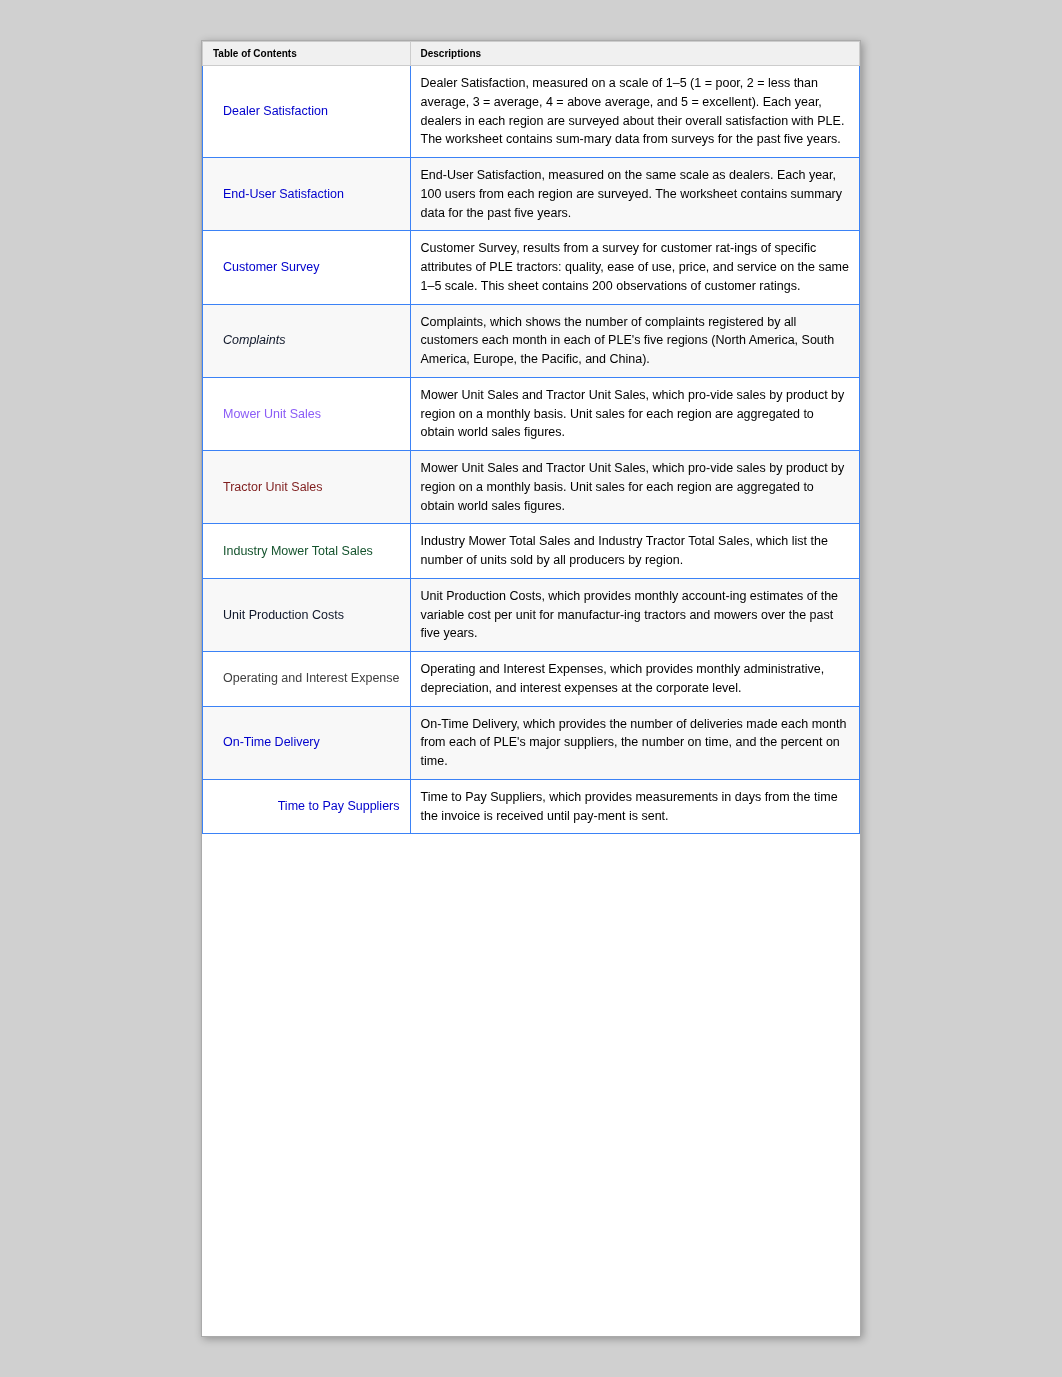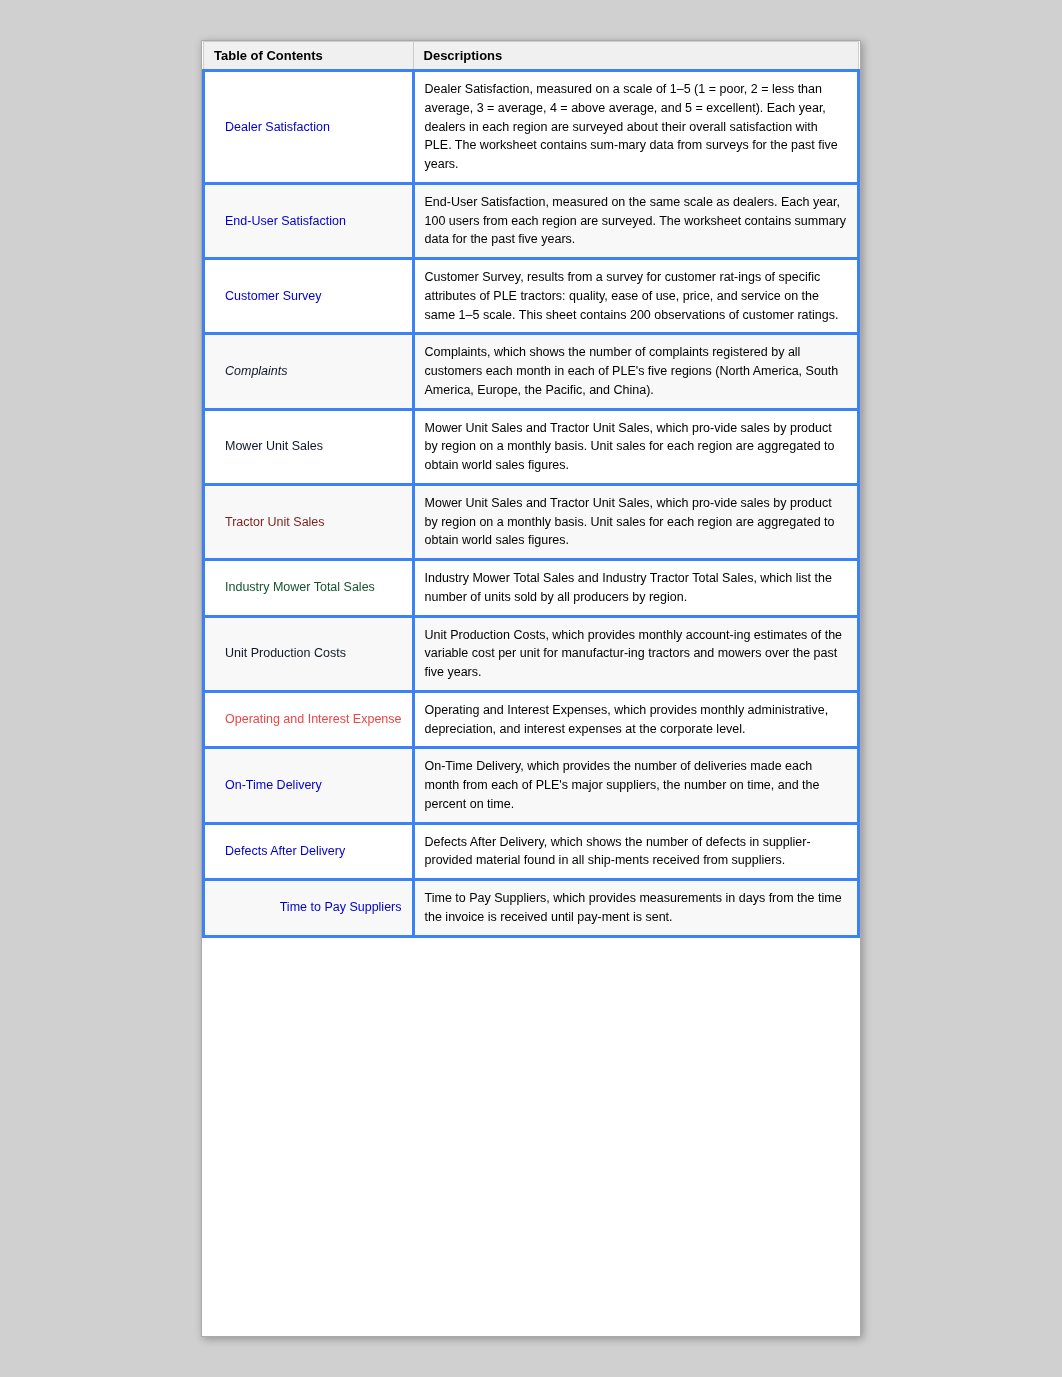--- a/index.html
+++ b/index.html
@@ -30,26 +30,26 @@
       width: 100%;
       border-collapse: collapse;
     }
 
     .table-container thead tr th {
       background: #f0f0f0;
       border: 1px solid #ccc;
       padding: 6px 10px;
       text-align: left;
       font-weight: bold;
-      font-size: 13px;
+      font-size: 10px;
       color: #000;
     }
 
     .table-container tbody tr td {
-      border: 3px solid #3b82f6;
+      border: 1px solid #3b82f6;
       padding: 8px 10px;
       vertical-align: top;
       font-size: 12.5px;
       line-height: 1.5;
       color: #000;
     }
 
     .table-container tbody tr td.link-cell {
       color: #0000cc;
       white-space: nowrap;
@@ -89,46 +89,42 @@
         </tr>
         <tr>
           <td class="link-cell" style="color: rgb(0, 0, 204); cursor: pointer;">Customer Survey</td>
           <td>Customer Survey, results from a survey for customer rat-ings of specific attributes of PLE tractors: quality, ease of use, price, and service on the same 1–5 scale. This sheet contains 200 observations of customer ratings.</td>
         </tr>
         <tr>
           <td class="link-cell" style="color: #0f172a; cursor: pointer; font-style: italic;">Complaints</td>
           <td>Complaints, which shows the number of complaints registered by all customers each month in each of PLE's five regions (North America, South America, Europe, the Pacific, and China).</td>
         </tr>
         <tr>
-          <td class="link-cell" style="color: #0f172a; cursor: pointer;">Mower Unit Sales</td>
+          <td class="link-cell" style="color: #8b5cf6; cursor: pointer;">Mower Unit Sales</td>
           <td>Mower Unit Sales and Tractor Unit Sales, which pro-vide sales by product by region on a monthly basis. Unit sales for each region are aggregated to obtain world sales figures.</td>
         </tr>
         <tr>
           <td class="link-cell" style="color: #7f1d1d; cursor: pointer;">Tractor Unit Sales</td>
           <td>Mower Unit Sales and Tractor Unit Sales, which pro-vide sales by product by region on a monthly basis. Unit sales for each region are aggregated to obtain world sales figures.</td>
         </tr>
         <tr>
           <td class="link-cell" style="color: #14532d; cursor: pointer;">Industry Mower Total Sales</td>
           <td>Industry Mower Total Sales and Industry Tractor Total Sales, which list the number of units sold by all producers by region.</td>
         </tr>
         <tr>
           <td class="link-cell" style="color: #0f172a; cursor: pointer;">Unit Production Costs</td>
           <td>Unit Production Costs, which provides monthly account-ing estimates of the variable cost per unit for manufactur-ing tractors and mowers over the past five years.</td>
         </tr>
         <tr>
-          <td class="link-cell" style="color: #ef4444; cursor: pointer;">Operating and Interest Expense</td>
+          <td class="link-cell" style="color: #404040; cursor: pointer;">Operating and Interest Expense</td>
           <td>Operating and Interest Expenses, which provides monthly administrative, depreciation, and interest expenses at the corporate level.</td>
         </tr>
         <tr>
           <td class="link-cell" style="color: rgb(0, 0, 204); cursor: pointer;">On-Time Delivery</td>
           <td>On-Time Delivery, which provides the number of deliveries made each month from each of PLE's major suppliers, the number on time, and the percent on time.</td>
-        </tr>
-        <tr>
-          <td class="link-cell" style="color: rgb(0, 0, 204); cursor: pointer;">Defects After Delivery</td>
-          <td>Defects After Delivery, which shows the number of defects in supplier-provided material found in all ship-ments received from suppliers.</td>
         </tr>
         <tr>
           <td class="link-cell" style="color: rgb(0, 0, 204); cursor: pointer; text-align: right;">Time to Pay Suppliers</td>
           <td>Time to Pay Suppliers, which provides measurements in days from the time the invoice is received until pay-ment is sent.</td>
         </tr>
       </tbody>
   </table>
 </div>
 
 </body></html>

